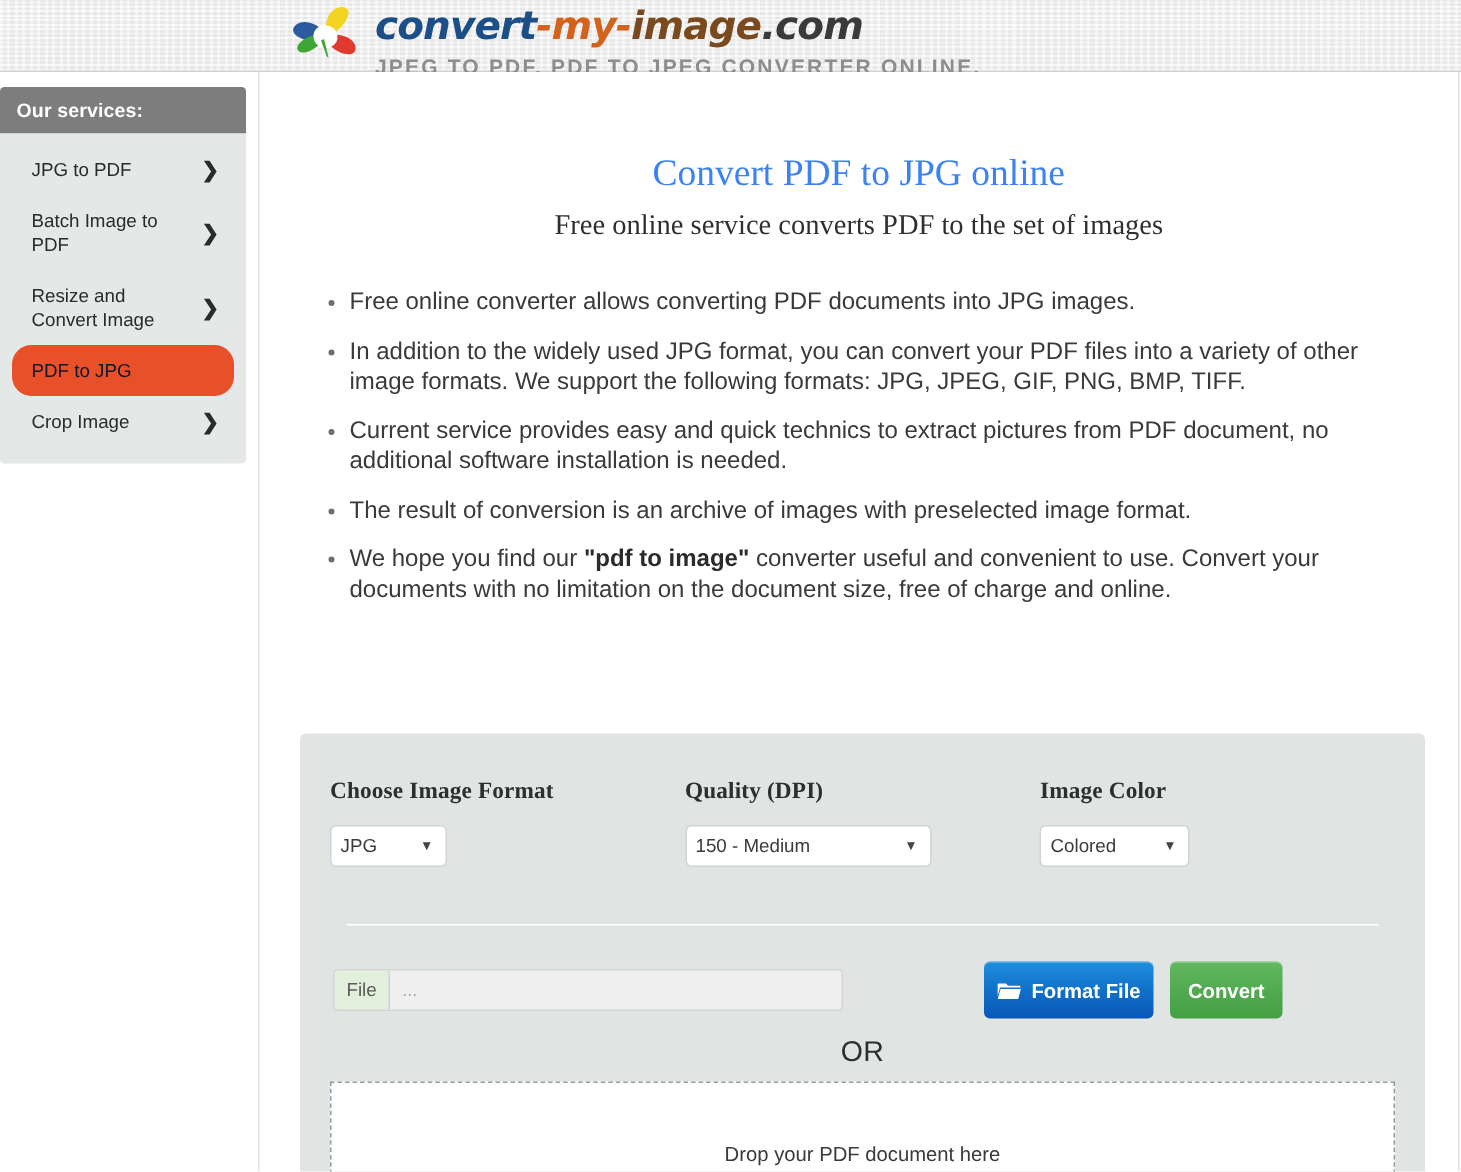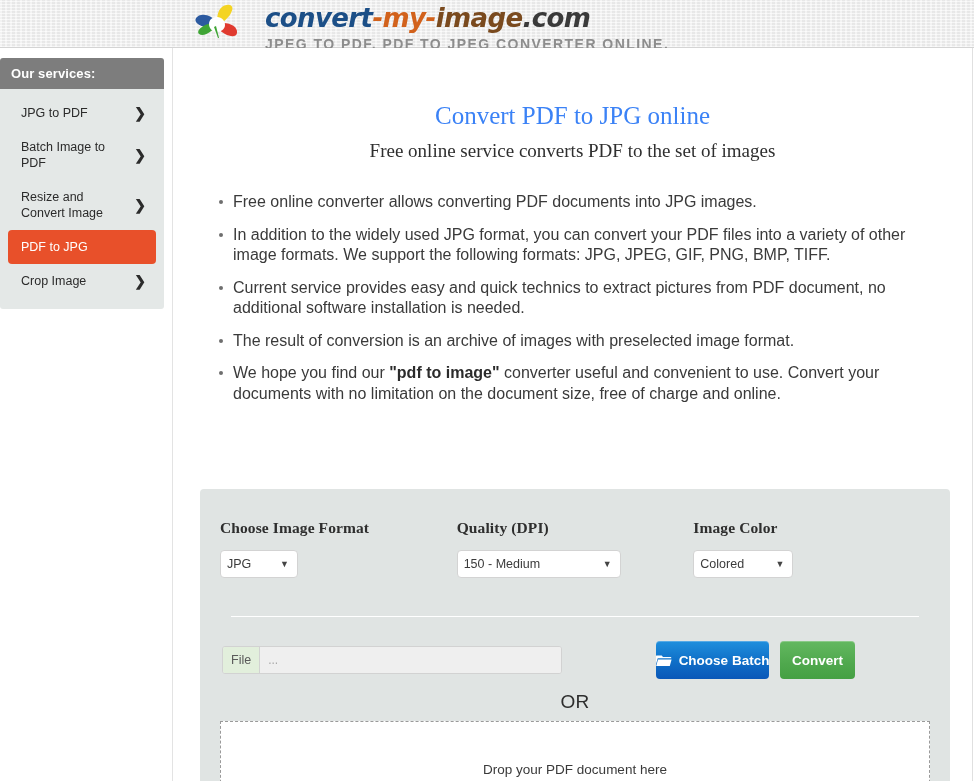--- a/index.html
+++ b/index.html
@@ -21,21 +21,20 @@
       repeating-linear-gradient(0deg, rgba(255,255,255,0.55) 0px, rgba(255,255,255,0.55) 1px, rgba(0,0,0,0.012) 1px, rgba(0,0,0,0.012) 3px),
       repeating-linear-gradient(90deg, rgba(255,255,255,0.45) 0px, rgba(255,255,255,0.45) 2px, rgba(0,0,0,0.014) 2px, rgba(0,0,0,0.014) 5px);
     border-bottom: 1px solid #d4d4d4;
   }
   .logo-block {
     position: absolute;
     left: 192px;
     top: 2px;
     display: flex;
     align-items: flex-start;
-    gap: 15px;
   }
   .logo-mark {
     width: 52px; height: 44px;
     position: relative;
     flex: none;
     margin-right: 6px;
     margin-top: 1px;
   }
   .logo-text-wrap { padding-top: 3px; }
   .logo-title {
@@ -97,21 +96,22 @@
     color: #2b2b2b;
     font-size: 12.5px;
     line-height: 16px;
     padding: 9px 30px 9px 13px;
     border-radius: 4px;
     cursor: pointer;
     min-height: 34px;
   }
   .sidebar-item.active {
     background: #e8502a;
-    color: #ffffff;
+    color: #0f172a;
+    border-radius: 13px;
   }
   .chevron-icon {
     position: absolute;
     right: 10px;
     top: 50%;
     transform: translateY(-50%);
     color: #2b2b2b;
     font-size: 14px;
     font-weight: bold;
     line-height: 1;
@@ -418,21 +418,21 @@
           <div class="file-value" title="...">...</div>
         </div>
 
         <button class="btn btn-choose">
           <span class="folder-icon">
             <svg width="16" height="13" viewBox="0 0 16 13">
               <path d="M0.6,1.6 h5.1 l1.3,1.5 h7.6 a0.7,0.7 0 0 1 0.7,0.7 v0.5 h-13.6 l-1.8,6.4 v-8.4 a0.7,0.7 0 0 1 0.7,-0.7 z" fill="#ffffff"></path>
               <path d="M2.0,5.4 h13.6 l-1.8,6.6 h-13.6 z" fill="#ffffff"></path>
             </svg>
           </span>
-          <span>Choose Batch</span>
+          <span>Format File</span>
         </button>
 
         <button class="btn btn-convert">
           <span>Convert</span>
         </button>
       </div>
 
       <div class="or-label">OR</div>
 
       <div class="dropzone">

